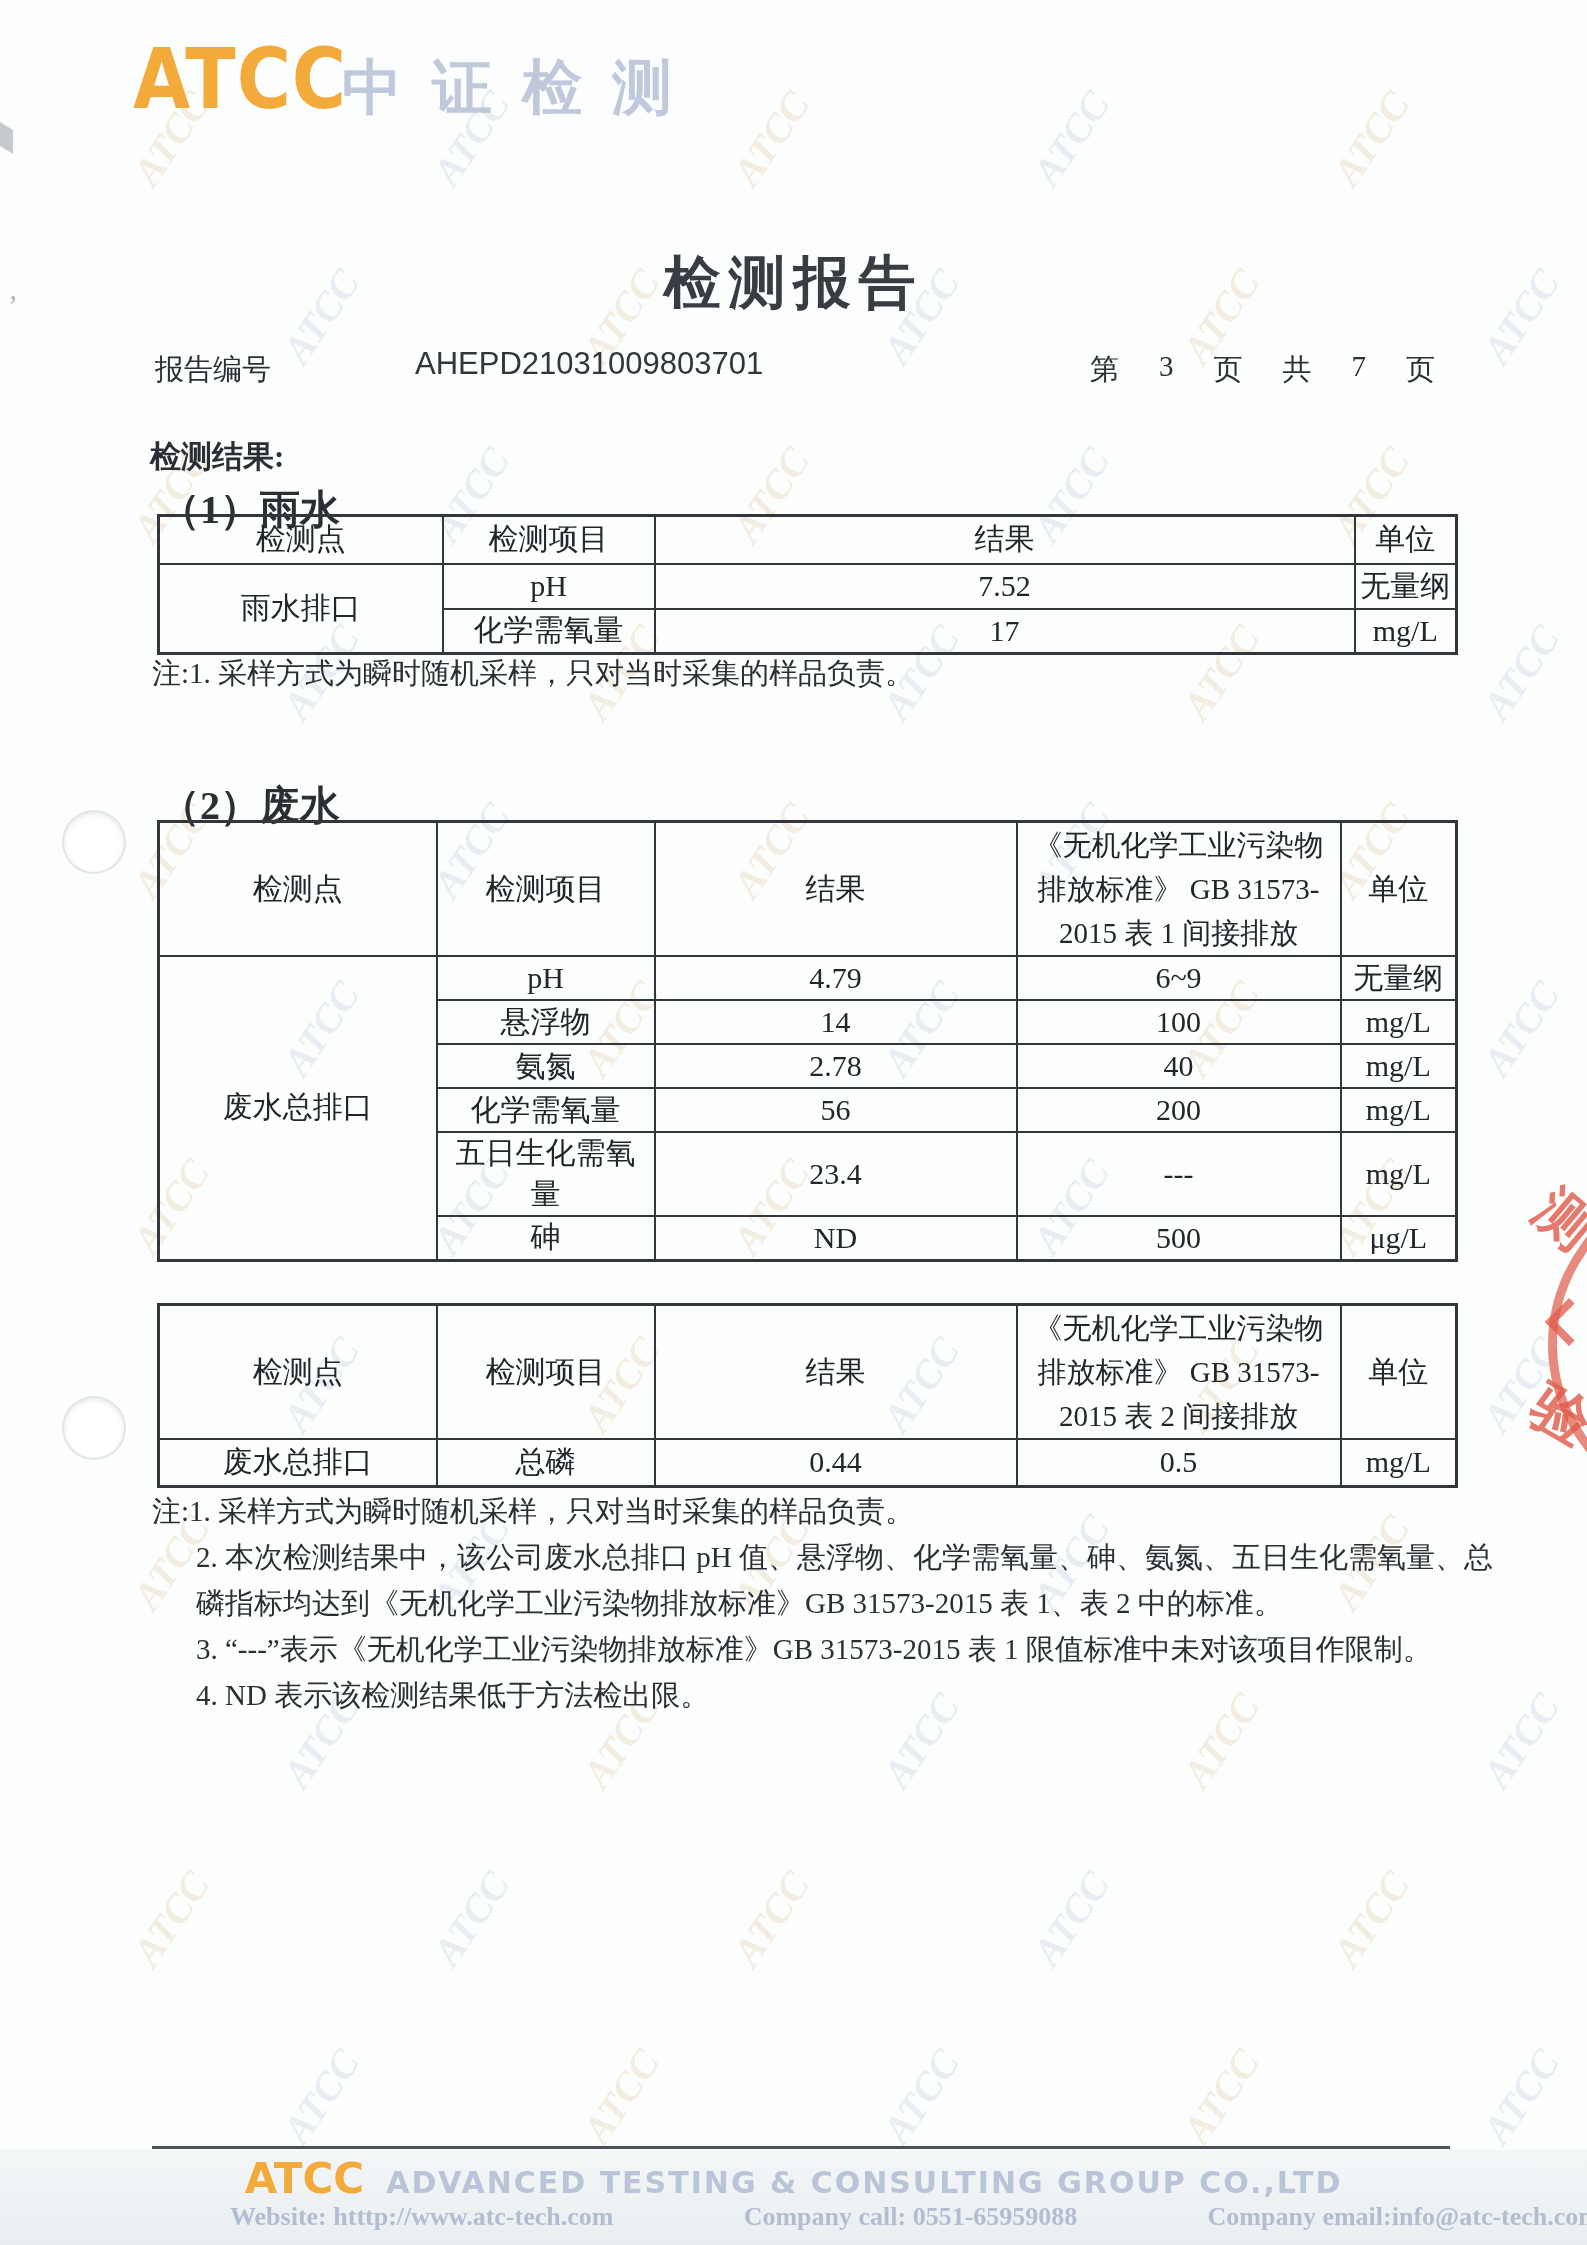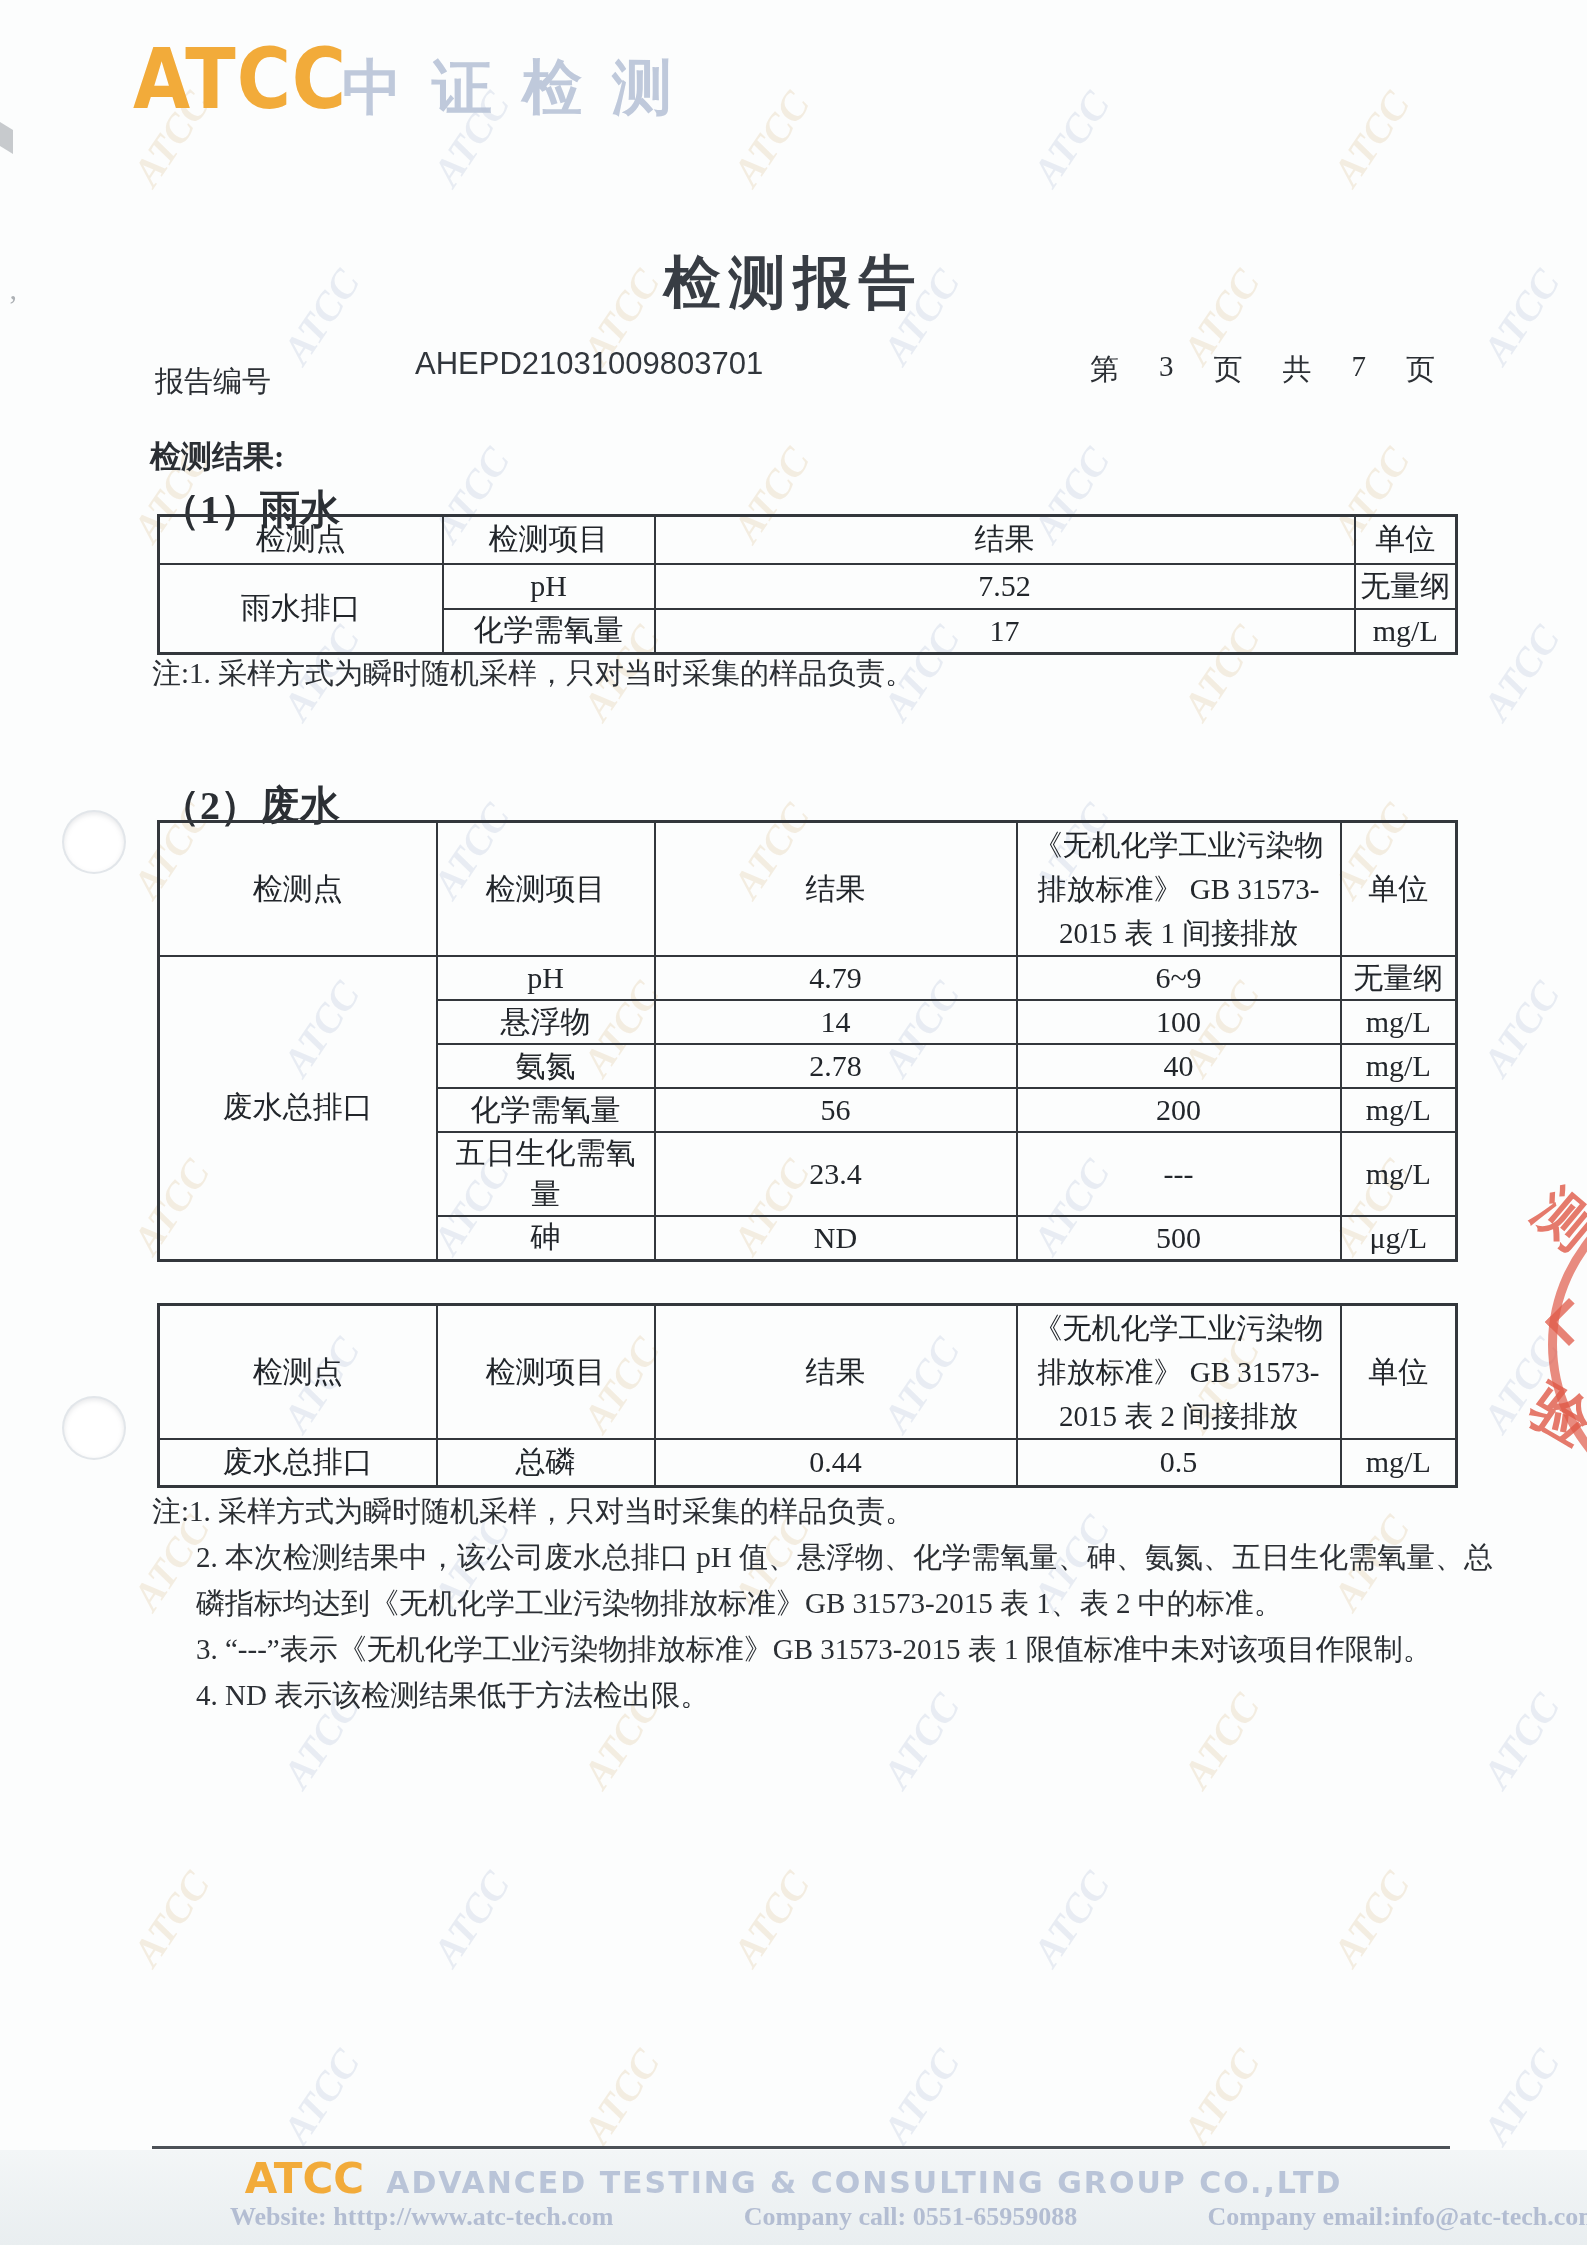--- a/index.html
+++ b/index.html
@@ -35,21 +35,21 @@
   }
   .logo-cn {
     position:absolute; left:342px; top:48px;
     font-family:"Liberation Sans", sans-serif; font-weight:bold; font-size:60px;
     color:var(--logo-blue,#b9c4d8); letter-spacing:30px; opacity:.9;
   }
   .title {
     position:absolute; top:245px; left:0; width:100%; text-align:center;
     font-size:57px; font-weight:bold; color:#383d44; letter-spacing:8px;
   }
-  .repno-label { position:absolute; left:155px; top:350px; font-size:29px;margin-top:12px; }
+  .repno-label { position:absolute; left:155px; top:350px; font-size:29px; }
   .repno-value { position:absolute; left:415px; top:346px; font-size:31px;
     font-family:"Liberation Sans", sans-serif; color:#31363c; }
   .pageinfo { position:absolute; left:1090px; top:350px; display:flex; gap:40px; font-size:29px; }
   
   .results-heading { position:absolute; left:150px; top:436px; font-size:31px; font-weight:bold; }
   .sec-label { position:absolute; left:160px; font-size:40px; font-weight:bold; }
   .sec1 { top:482px; } .sec2 { top:778px; }
   
   .t {
     position:absolute; left:157px; width:1298px; border-collapse:collapse;

